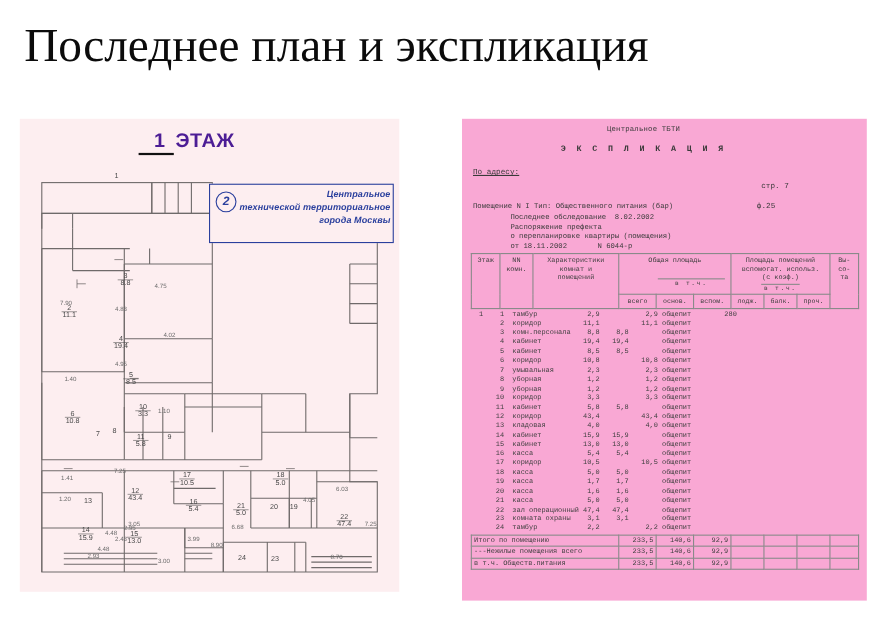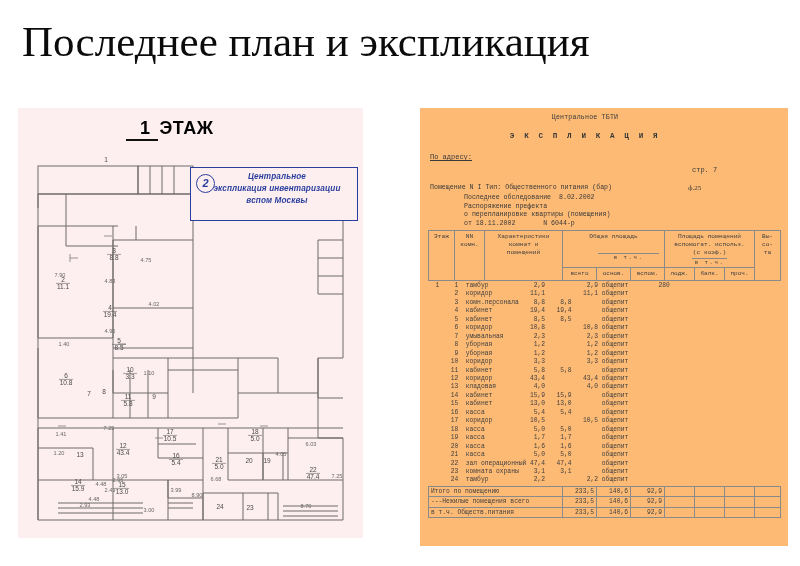--- a/index.html
+++ b/index.html
@@ -14,56 +14,56 @@
     font-size:43px;line-height:56px;color:#0b0b0b;white-space:nowrap;
     letter-spacing:0px;
   }
   
   #plan-panel{
     position:absolute;left:18px;top:108px;width:345px;height:430px;
     background:#fdeef0;overflow:hidden;
   }
   #plan-floor-label{
     position:absolute;left:108px;top:10px;height:26px;
-    font-size:18px;font-weight:700;color:#000000;letter-spacing:.5px;
+    font-size:18px;font-weight:700;color:#4c1d95;letter-spacing:.5px;
     white-space:nowrap;
   }
   #plan-floor-label .num{
     display:inline-block;border-bottom:2px solid #111;padding:0 7px 0 14px;
     margin-right:2px;
   }
   #plan-svg{position:absolute;left:0;top:0;width:345px;height:430px;}
   
   #bti-logo{
     position:absolute;left:190px;top:167px;width:168px;height:54px;
     border:1.6px solid #2a3f9d;background:#fdeef0;
     box-sizing:border-box;
   }
   #bti-logo .circle{
     position:absolute;left:5px;top:6px;width:17px;height:17px;border-radius:50%;
     border:1.6px solid #2a3f9d;color:#2a3f9d;font-size:11px;font-weight:700;
     font-style:italic;text-align:center;line-height:16px;
   }
   #bti-logo .lines{
-    position:absolute;left:8px;top:3px;width:156px;text-align:center;
+    position:absolute;left:8px;top:3px;width:156px;text-align:right;
     color:#2a3f9d;font-style:italic;font-weight:700;font-size:8.2px;
     line-height:12.2px;letter-spacing:.1px;
   }
   
   #doc-panel{
     position:absolute;left:420px;top:108px;width:368px;height:438px;
-    background:#fdba74;font-family:"Liberation Mono", monospace;
+    background:#f9a8d4;font-family:"Liberation Mono", monospace;
     color:#3a3a3a;
   }
   .doc-center{text-align:center;white-space:nowrap;}
   #doc-org{position:absolute;left:0;top:6px;width:330px;font-size:6.6px;letter-spacing:.2px;}
   #doc-head{position:absolute;left:0;top:24px;width:330px;font-size:7.6px;letter-spacing:2.6px;font-weight:700;}
   #doc-addr{position:absolute;left:10px;top:45px;font-size:7px;text-decoration:underline;}
   #doc-page{position:absolute;left:272px;top:58px;font-size:7px;white-space:nowrap;}
-  #doc-sub{position:absolute;left:268px;top:76px;font-size:7px;white-space:nowrap;font-family:Liberation Serif, serif;}
+  #doc-sub{position:absolute;left:268px;top:76px;font-size:7px;white-space:nowrap;}
   #doc-premise{position:absolute;left:10px;top:76px;font-size:6.6px;white-space:nowrap;}
   #doc-meta{position:absolute;left:44px;top:86px;font-size:6.6px;line-height:8.6px;white-space:pre;}
   
   #tbl-wrap{position:absolute;left:8px;top:122px;width:352px;}
   table.ex{border-collapse:collapse;width:352px;table-layout:fixed;
            font-family:"Liberation Mono", monospace;font-size:6.2px;color:#3f3f3f;}
   table.ex th,table.ex td{border:.7px solid #8a8a8a;padding:0;vertical-align:top;}
   table.ex th{font-weight:400;text-align:center;line-height:8px;padding:2px 1px;}
   .hdr-sub{font-size:6px;}
   .tt{font-size:5.6px;letter-spacing:1.6px;}
@@ -333,22 +333,22 @@
 
   <div id="plan-floor-label">
     <span class="num">1</span><span>ЭТАЖ</span>
   </div>
 </div>
 
 <div id="bti-logo">
   <div class="circle">2</div>
   <div class="lines">
     <div>Центральное</div>
-    <div>экспликация инвентаризации</div>
-    <div>вспом Москвы</div>
+    <div>технической территориальное</div>
+    <div>города Москвы</div>
   </div>
 </div>
 
 <div id="doc-panel">
 
   <div id="doc-org" class="doc-center">Центральное ТБТИ</div>
   <div id="doc-head" class="doc-center">Э К С П Л И К А Ц И Я</div>
   <div id="doc-addr">По адресу:</div>
   <div id="doc-page">стр.   7</div>
   <div id="doc-premise">Помещение N I Тип: Общественного питания (бар)</div>

